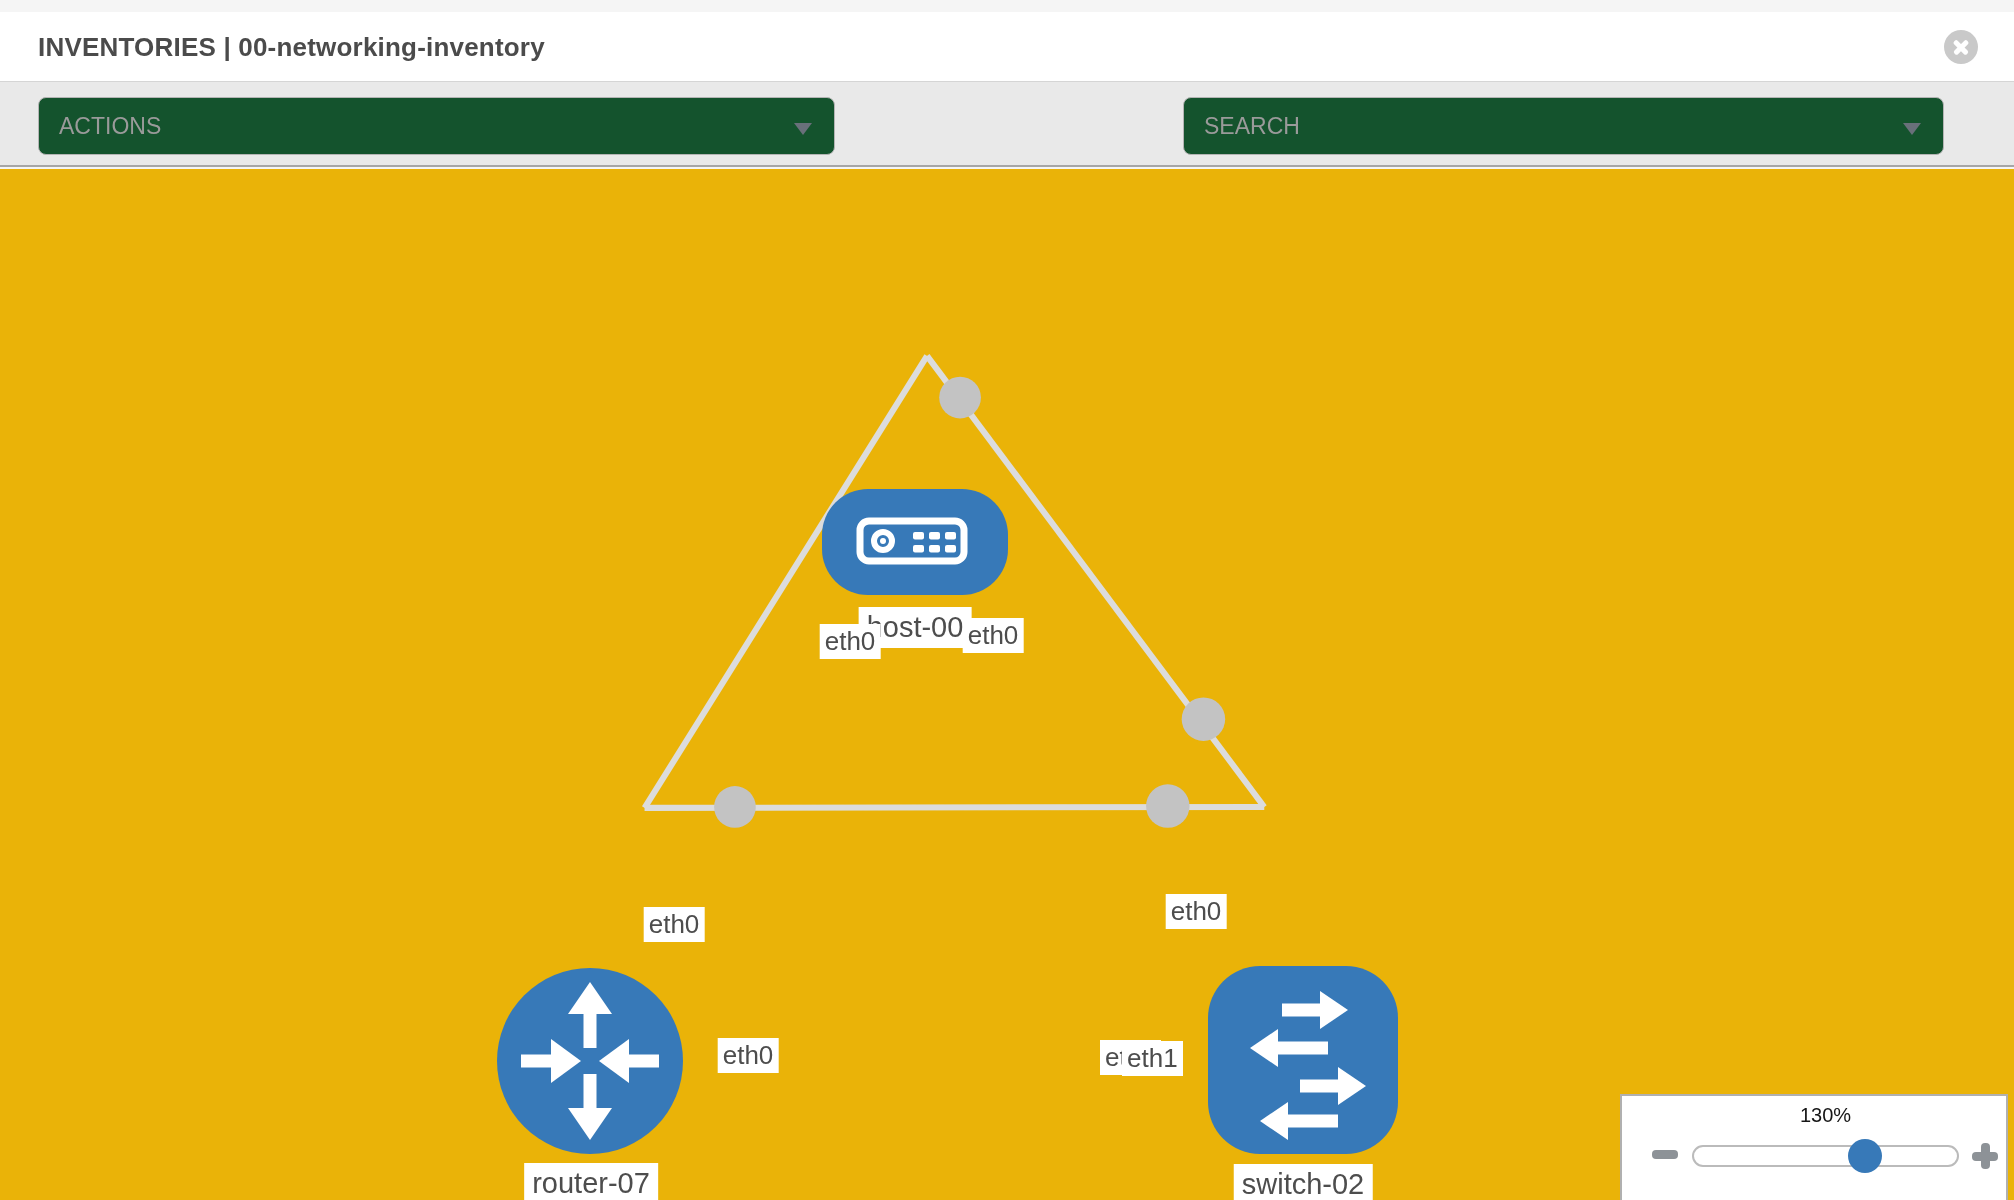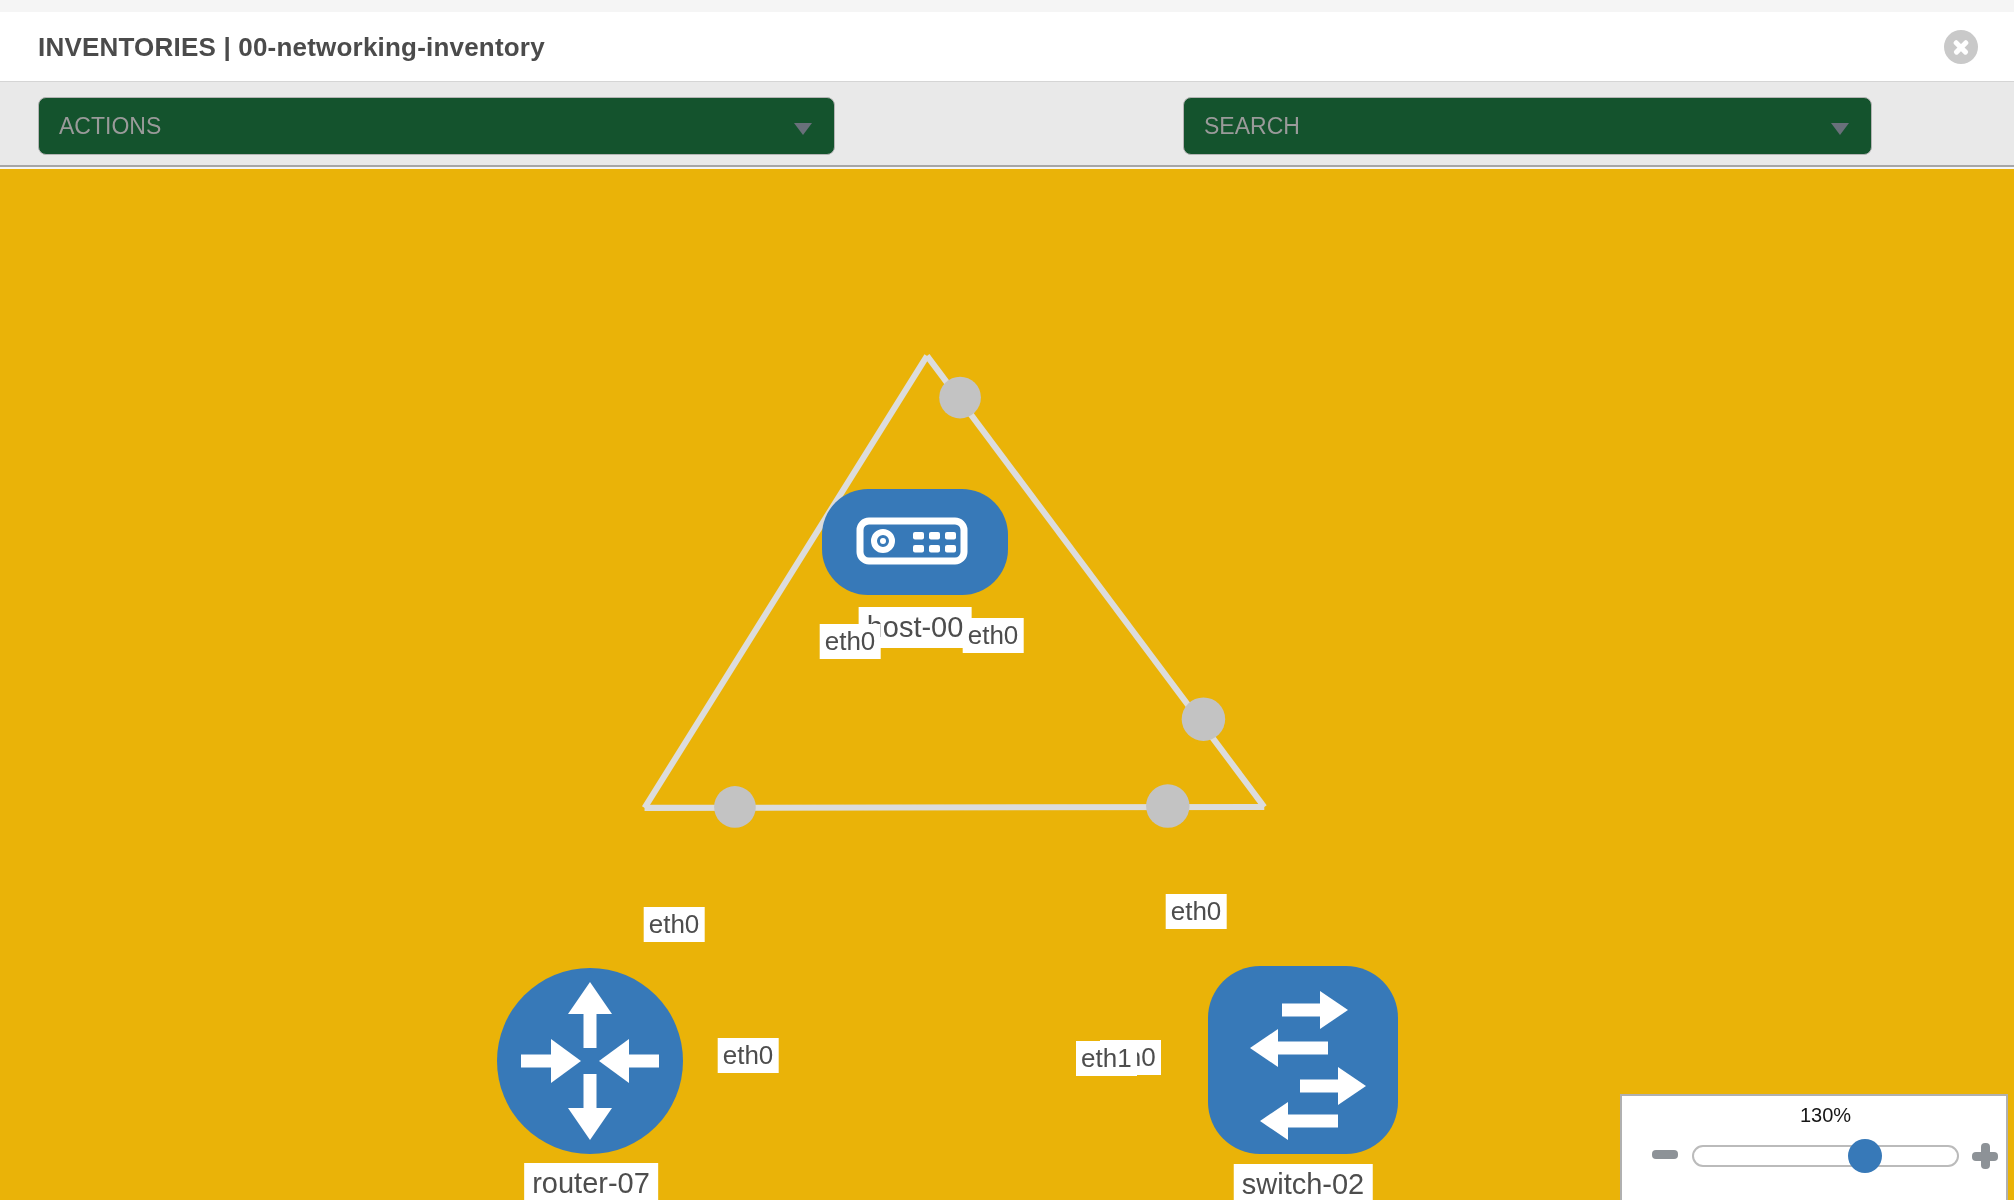--- a/index.html
+++ b/index.html
@@ -22,21 +22,21 @@
   
   .toolbar { position:absolute; left:0; top:70px; width:2014px; height:85px;
              background:#e9e9e9; border-bottom:2px solid #a6a6a6; }
   .select-box { position:absolute; top:15px; height:58px; background:#14532d;
                 border:1px solid #b4b4b4; border-radius:8px; cursor:pointer; }
   .select-box .label { position:absolute; left:20px; top:15px; font-size:23px; color:#9a9a9a; }
   .caret { position:absolute; right:22px; top:25px; width:0; height:0;
            border-left:9px solid transparent; border-right:9px solid transparent;
            border-top:12px solid #69707a; }
   .actions-box { left:38px; width:797px; }
-  .search-box  { left:1183px; width:689px; }
+  .search-box  { left:1183px; width:761px; }
   .tool-icon-btn { position:absolute; top:96px; width:46px; height:46px; cursor:pointer; }
 
   
   .canvas { position:absolute; left:0; top:157px; width:2014px; height:1043px; background:#eab308; }
   svg.links-layer { position:absolute; left:0; top:0; }
 
   .node { position:absolute; background:#3779b8; cursor:pointer;
           display:flex; align-items:center; justify-content:center; }
   .node-host   { left:822px; top:320px; width:186px; height:106px; border-radius:46px; }
   .node-router { left:497px; top:799px; width:186px; height:186px; border-radius:50%; }
@@ -175,21 +175,21 @@
     <div class="chip node-label" style="left:915px; top:438px;">host-00</div>
     <div class="chip node-label" style="left:591px; top:994px;">router-07</div>
     <div class="chip node-label" style="left:1303px; top:995px;">switch-02</div>
 
     <div class="chip iface-label centered" style="left:850px; top:455px;">eth0</div>
     <div class="chip iface-label centered" style="left:993px; top:449px;">eth0</div>
     <div class="chip iface-label centered" style="left:674px; top:738px;">eth0</div>
     <div class="chip iface-label centered" style="left:748px; top:869px;">eth0</div>
     <div class="chip iface-label centered" style="left:1196px; top:725px;">eth0</div>
     <div class="chip iface-label" style="left:1100px; top:871px;">eth0</div>
-    <div class="chip iface-label" style="left:1076px; top:872px;">eth1</div>
+    <div class="chip iface-label" style="left:1122px; top:872px;">eth1</div>
   </div>
 
   <div class="zoom-panel">
     <div class="zoom-level">130%</div>
     <div class="zoom-minus">
       <span></span>
     </div>
     <div class="slider-track"></div>
     <div class="slider-thumb"></div>
     <div class="zoom-plus">

